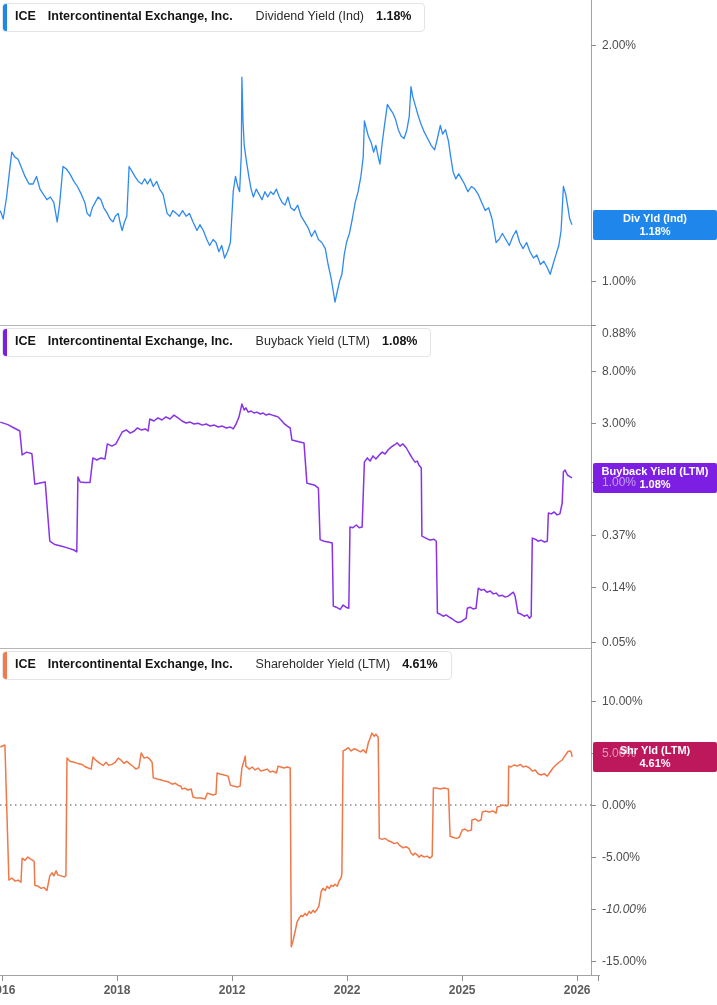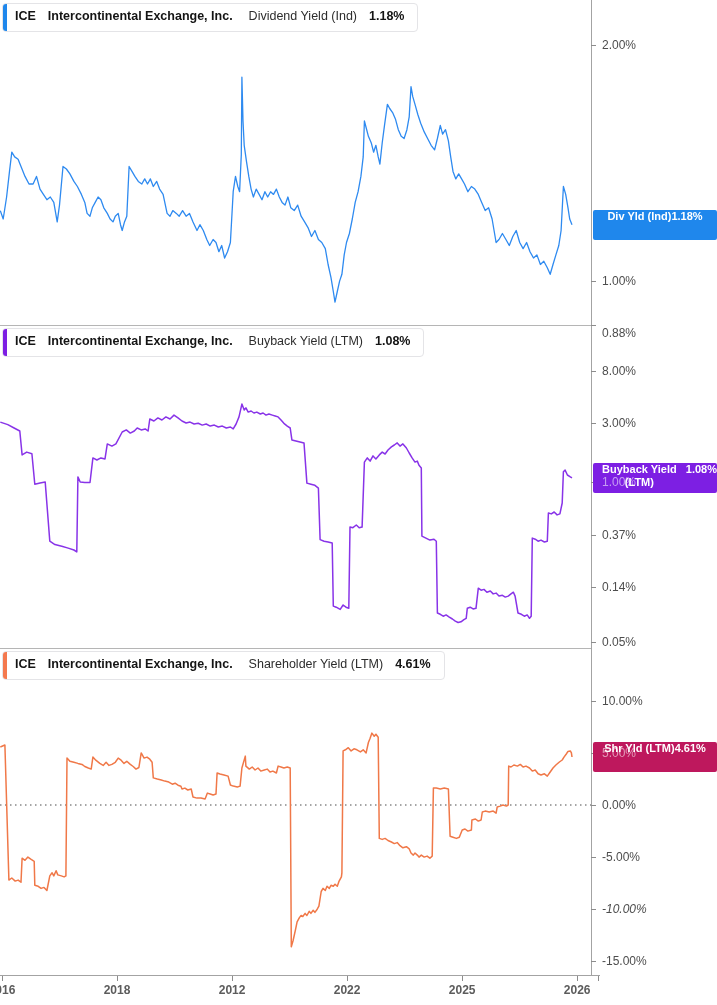--- a/index.html
+++ b/index.html
@@ -10,30 +10,30 @@
   .sep{position:absolute;left:0;height:1px;background:#b5b5b5;z-index:0;}
   .xline{position:absolute;left:0;top:975px;width:600px;height:1px;background:#a3a3a3;z-index:0;}
   .ytick{position:absolute;width:5px;height:1px;background:#8c8c8c;z-index:1;}
   .xtick{position:absolute;width:1px;height:5px;background:#8c8c8c;top:976px;z-index:1;}
   .ylab{position:absolute;left:602px;font-size:12px;color:#4d4d4d;line-height:12px;
         transform:translateY(-6px);z-index:2;white-space:nowrap;}
   .ylab.ghost{z-index:4;color:rgba(255,255,255,0.55);}
   .xlab{position:absolute;top:983px;width:44px;text-align:center;font-size:12px;
         font-weight:700;color:#5c5c5c;z-index:2;}
   .badge{position:absolute;left:593px;width:124px;height:30px;border-radius:2px;z-index:3;
-         display:flex;flex-direction:row;justify-content:center;
+         display:flex;flex-direction:column;justify-content:center;
          color:#fff;font-size:11px;font-weight:700;line-height:13px;text-align:center;}
   .hdr{position:absolute;left:2px;display:inline-flex;align-items:center;gap:12px;
        height:29px;background:#fff;border:1px solid #e4e4e7;border-radius:4px;
        padding:0 13px 4px 12px;z-index:5;white-space:nowrap;box-sizing:border-box;
        overflow:hidden;}
   .accent{position:absolute;left:0;top:0;bottom:0;width:4px;}
   .tk{font-size:12.5px;font-weight:700;color:#141414;}
   .nm{font-size:12.5px;font-weight:700;color:#141414;}
-  .mt{font-size:12.5px;font-weight:500;color:#2d2d2d;margin-left:4px;}
+  .mt{font-size:12.5px;font-weight:500;color:#2d2d2d;margin-left:11px;}
   .vl{font-size:12.5px;font-weight:700;color:#141414;}
 </style>
 </head>
 <body>
 
 <div class="app">
   <svg class="lines" id="lines-svg" width="717" height="1005">
       <path d="M0.3,210.6L3.2,219.0L6.6,197.0L9.5,171.4L11.8,152.2L14.7,156.9L18.1,159.3L21.0,166.5L25.0,176.4L29.0,184.0L33.1,184.0L36.5,176.4L40.0,189.1L43.4,194.4L46.9,199.7L50.3,197.0L53.8,202.4L57.2,221.9L59.5,205.1L63.0,166.5L66.4,169.0L69.9,173.9L73.9,181.4L77.4,186.5L81.4,194.4L84.8,202.4L87.1,213.4L90.0,216.2L92.3,207.8L95.2,202.4L98.1,197.0L100.9,199.7L103.8,207.8L107.3,213.4L110.1,219.0L113.0,221.9L115.3,216.2L118.2,213.4L120.5,224.7L122.2,230.5L124.5,221.9L126.8,216.2L129.1,166.5L132.0,171.4L134.9,176.4L138.3,181.4L141.8,184.0L144.7,178.9L147.5,184.0L150.4,178.9L153.3,186.5L156.7,181.4L159.6,189.1L163.1,194.4L167.1,213.4L170.0,216.2L172.8,210.6L176.3,213.4L179.2,216.2L182.6,210.6L186.1,216.2L189.5,213.4L193.0,221.9L197.0,230.5L199.9,224.7L203.3,230.5L206.8,239.5L209.7,245.5L213.1,239.5L216.0,242.5L218.9,251.7L221.7,245.5L224.6,258.0L227.5,251.7L230.4,242.5L233.2,191.7L235.5,176.4L237.8,186.5L239.6,191.7L241.3,154.6L241.9,77.2L243.0,121.0L244.2,145.3L246.5,161.7L248.8,176.4L251.1,189.1L253.4,197.0L256.2,189.1L259.1,194.4L262.0,199.7L264.9,191.7L267.7,197.0L270.6,191.7L273.5,194.4L276.4,189.1L279.3,197.0L282.1,202.4L285.0,205.1L287.9,197.0L290.8,207.8L294.2,210.6L297.7,205.1L301.1,216.2L304.6,221.9L308.0,227.6L311.5,236.5L314.9,230.5L318.4,239.5L321.8,242.5L325.3,248.6L328.1,264.5L331.0,277.7L333.3,291.5L335.0,302.2L337.3,291.5L339.6,281.1L341.9,274.3L344.2,254.9L346.5,242.5L349.4,233.5L352.3,219.0L355.2,202.4L358.1,191.7L360.9,176.4L363.2,156.9L364.4,121.0L366.1,127.5L368.4,136.3L371.3,143.0L373.6,152.2L375.9,145.3L378.2,156.9L379.9,164.1L382.2,143.0L384.5,125.3L387.4,104.4L389.7,108.5L392.6,112.6L395.4,118.9L398.3,129.7L401.2,136.3L404.1,138.5L406.9,129.7L409.2,116.8L411.0,86.7L412.7,96.4L415.0,104.4L417.9,114.7L420.7,123.2L424.2,131.9L427.6,138.5L431.1,145.3L434.6,149.9L437.4,138.5L440.3,125.3L442.6,134.1L445.5,129.7L448.4,140.8L450.7,156.9L453.0,171.4L455.8,178.9L458.7,173.9L461.6,178.9L464.5,184.0L467.9,191.7L471.4,186.5L474.8,189.1L478.3,194.4L481.7,202.4L485.2,210.6L488.6,207.8L492.1,219.0L496.1,242.5L499.0,239.5L502.4,233.5L505.9,239.5L509.3,245.5L512.8,236.5L516.2,230.5L519.7,242.5L523.1,248.6L526.6,242.5L530.0,251.7L533.5,258.0L536.9,254.9L540.4,264.5L543.8,261.2L547.3,267.7L550.2,274.3L553.0,264.5L555.9,254.9L558.8,245.5L561.1,230.5L563.4,186.5L565.7,194.4L568.0,207.8L569.7,219.0L572.0,224.7" fill="none" stroke="#2e8af0" stroke-width="1.3" stroke-linejoin="round"></path>
       <path d="M0.3,422.1L7.8,424.6L14.1,428.0L19.8,431.0L22.1,454.9L26.7,452.1L31.9,453.7L34.8,484.2L40.0,483.1L45.2,482.0L49.8,541.2L54.9,544.6L61.8,546.3L68.2,548.1L73.9,550.0L76.8,551.9L77.9,476.9L80.2,482.0L84.8,482.5L90.0,482.5L92.9,457.9L96.9,460.0L100.9,457.9L105.0,458.9L107.3,443.9L111.9,446.1L115.9,443.9L122.2,432.0L126.3,429.9L130.3,433.1L134.3,431.0L137.2,428.0L141.2,429.9L145.2,428.9L148.1,431.0L149.8,419.0L153.9,421.0L157.9,417.9L161.9,420.0L165.9,416.9L170.0,419.0L174.0,415.1L178.0,417.9L182.0,421.0L186.1,423.0L190.1,422.1L194.1,424.0L198.2,423.3L202.2,425.1L206.2,424.0L210.2,426.1L214.3,425.1L218.3,427.0L222.3,426.1L226.3,428.0L230.4,427.0L233.2,428.9L236.1,424.0L239.0,416.9L241.9,404.1L244.2,410.0L245.9,407.9L248.2,412.1L251.1,411.0L253.9,413.0L256.8,412.1L260.3,414.0L263.1,413.0L266.0,415.1L268.9,414.0L272.3,415.1L275.2,416.0L278.1,416.9L281.0,420.0L283.9,423.3L287.3,426.1L290.2,428.0L291.9,439.9L295.9,440.9L300.0,441.9L304.0,442.9L306.9,483.1L310.9,484.2L314.9,485.3L318.4,488.2L320.1,539.6L324.1,541.2L328.1,542.0L332.2,542.9L333.3,606.1L336.2,607.2L340.2,609.4L343.1,605.0L346.0,607.2L348.8,608.3L350.0,527.1L352.9,527.7L356.3,525.0L359.2,527.7L362.1,527.1L364.4,462.1L367.3,457.9L370.1,461.1L373.0,455.9L375.9,458.9L379.3,454.9L382.2,452.1L385.1,454.0L388.0,450.0L391.4,446.9L394.3,445.0L397.2,442.9L400.0,446.1L402.9,443.9L406.4,448.0L409.2,453.0L412.1,457.9L415.0,462.1L417.3,461.1L419.0,465.2L421.3,468.0L421.9,536.1L425.9,538.1L429.9,540.1L434.0,539.2L436.3,541.2L437.4,613.0L440.3,614.3L443.2,616.2L446.1,614.9L448.9,616.9L452.4,619.0L455.3,621.1L458.1,622.5L461.0,621.8L463.9,619.6L466.2,618.3L467.3,608.3L470.2,607.2L473.1,608.9L476.0,608.3L478.3,588.2L481.1,590.2L484.0,589.4L486.9,592.2L490.3,591.0L493.2,593.9L496.1,593.1L499.0,596.1L502.4,595.3L505.3,597.1L508.2,596.1L511.0,593.9L513.4,592.2L515.1,596.1L518.0,613.0L521.4,614.3L524.3,616.2L527.2,614.9L529.5,618.3L531.2,616.2L532.3,538.1L535.2,539.2L538.1,541.2L541.0,540.1L544.4,542.0L547.3,541.2L548.4,513.0L551.3,513.9L554.2,512.0L557.1,514.9L559.9,513.9L562.2,503.0L563.4,471.8L565.1,470.1L567.4,475.0L570.3,476.9L572.0,477.9" fill="none" stroke="#8833e8" stroke-width="1.5" stroke-linejoin="round"></path>
       <line x1="0" x2="591" y1="805.0" y2="805.0" stroke="#4d4d4d" stroke-width="1.2" stroke-dasharray="1.5 3.5"></line>

